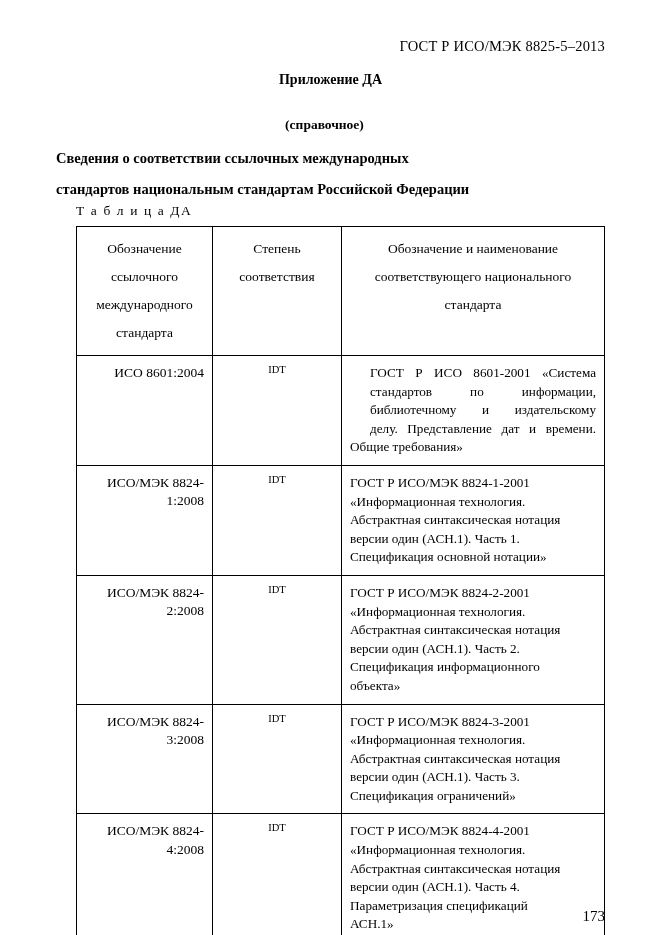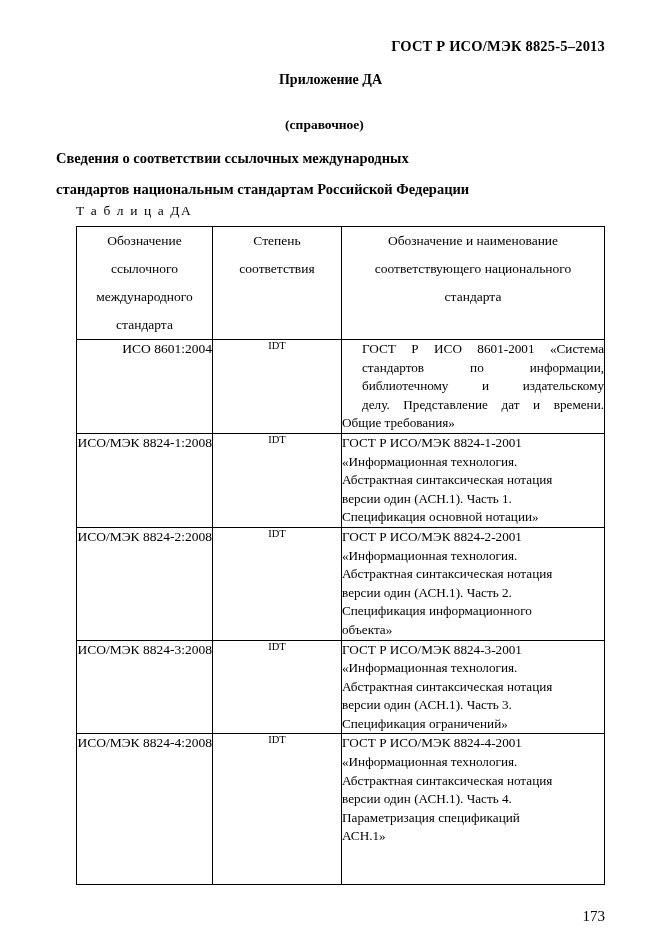--- a/index.html
+++ b/index.html
@@ -20,21 +20,21 @@
     left: 0;
     top: 0;
     width: 661px;
     height: 935px;
   }
   .header-std {
     position: absolute;
     right: 56px;
     top: 38px;
     font-size: 14.5px;
-    font-weight: bold;
+    font-weight: normal;
     letter-spacing: 0.2px;
     white-space: nowrap;
   }
   .annex-title {
     position: absolute;
     left: 0;
     right: 0;
     top: 72px;
     text-align: center;
     font-size: 14px;
@@ -70,21 +70,21 @@
     position: absolute;
     left: 76px;
     top: 226px;
     width: 528px;
     border-collapse: collapse;
     table-layout: fixed;
   }
   table.da td {
     border: 1px solid #000000;
     vertical-align: top;
-    padding: 0;
+    padding: 8px;
   }
   .col1 { width: 136px; }
   .col2 { width: 129px; }
   .col3 { width: 263px; }
 
   .hcell {
     text-align: center;
     font-size: 13.5px;
     line-height: 28px;
     padding: 6px 4px 10px 4px;

